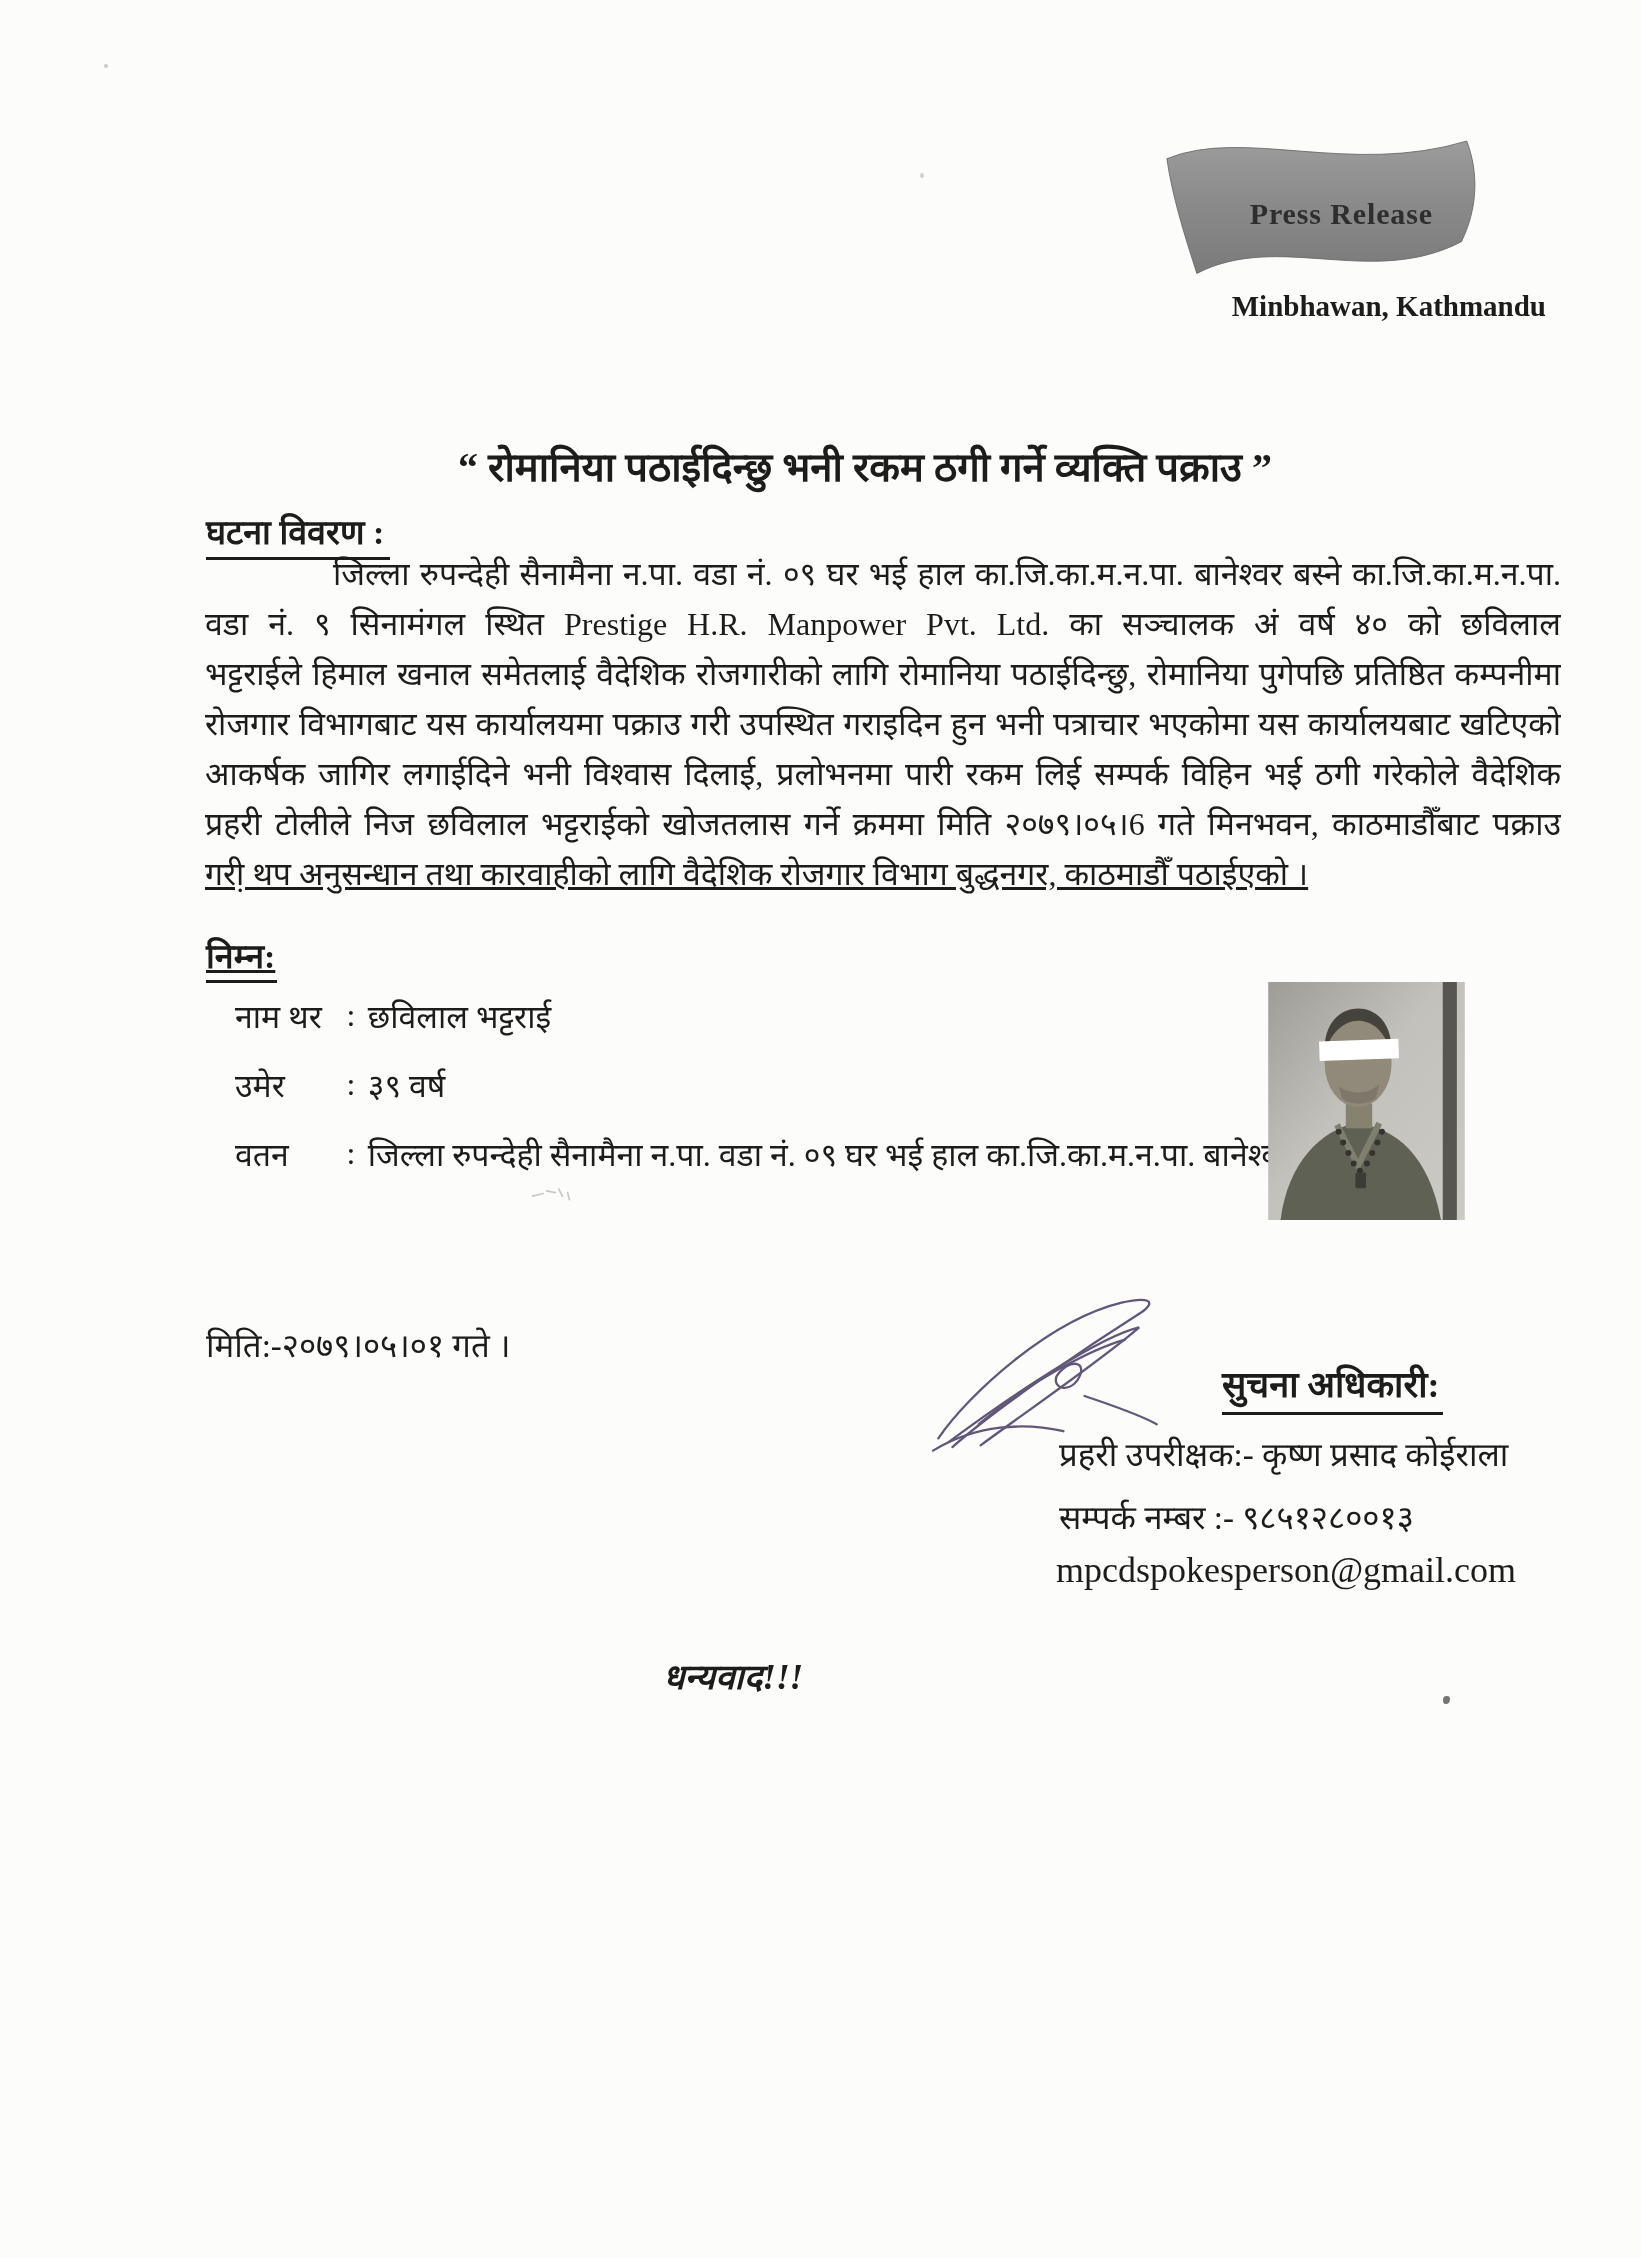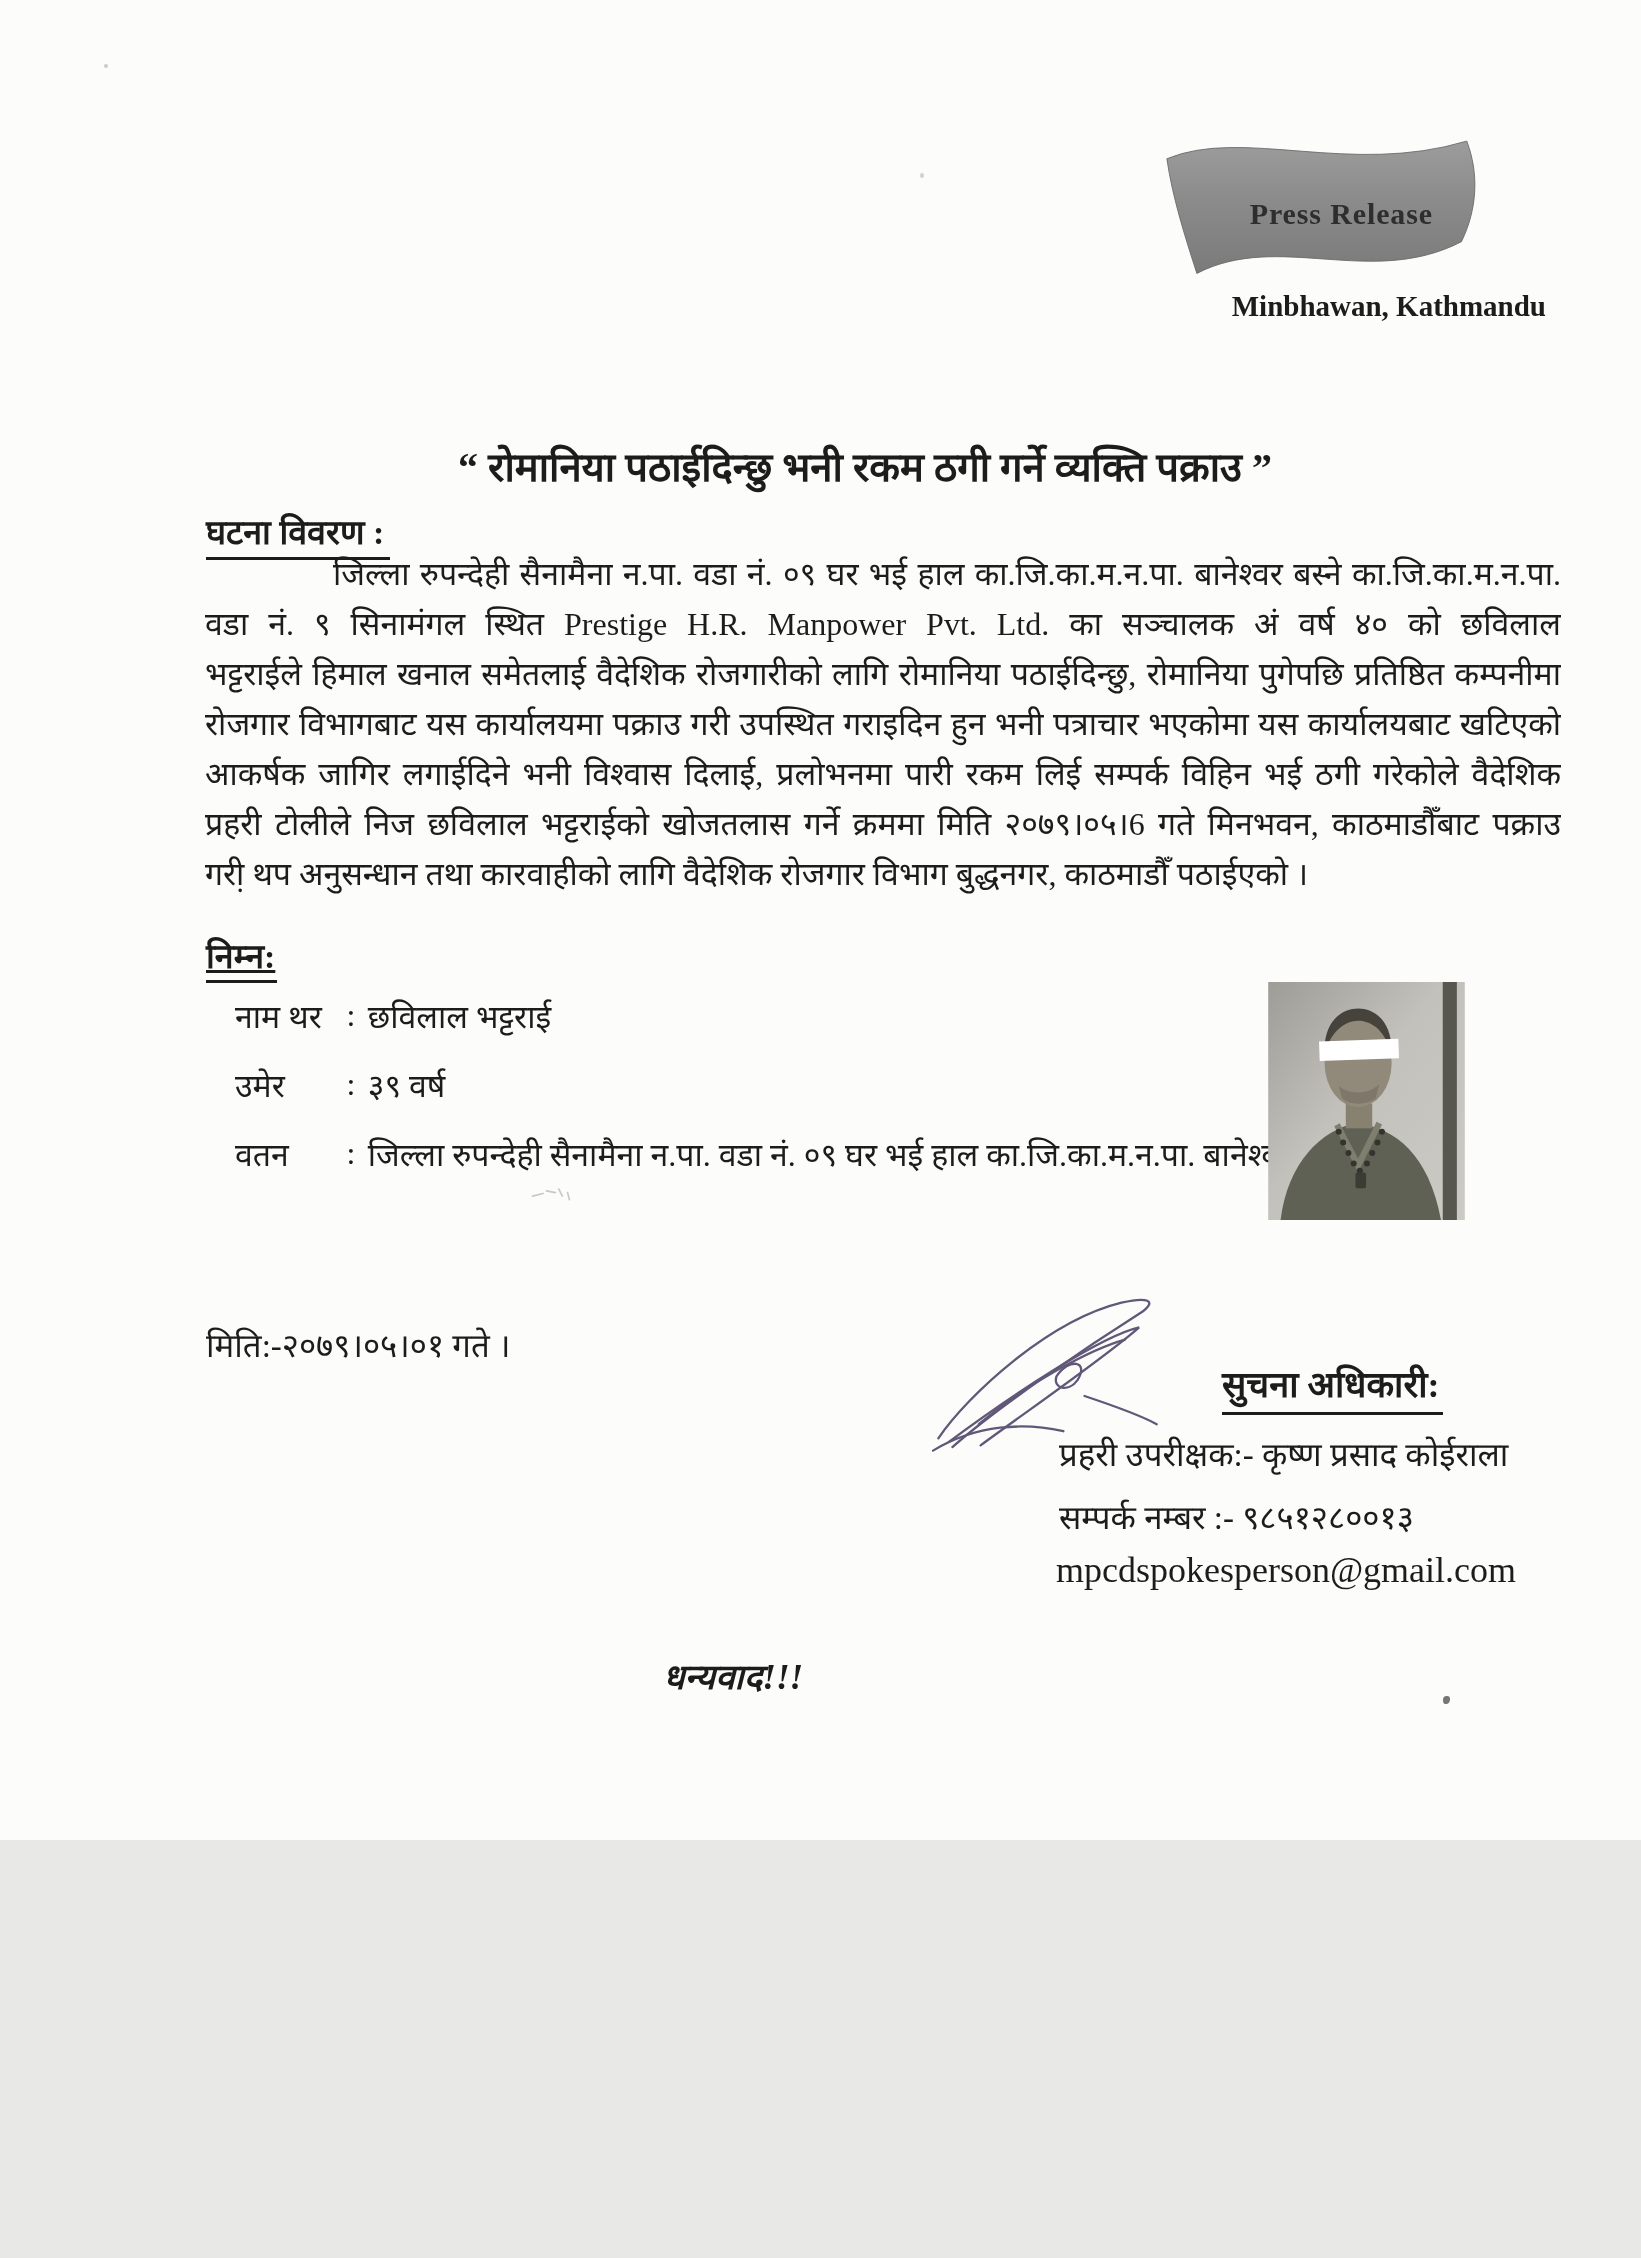--- a/index.html
+++ b/index.html
@@ -1,18 +1,18 @@
 <!DOCTYPE html>
 <html style="font-size:14px"><head>
 <meta charset="utf-8">
 <style>
   html,body{margin:0;padding:0;background:#e8e8e6;}
   .page{
     position:relative;
-    width:1642px;height:1840px;
+    width:1642px;height:2258px;
     margin:0 auto;
     background:#fcfcfa;
     overflow:hidden;
     font-family:"Liberation Serif", serif;
     color:#1c1c1a;
   }
   
   .ribbon{position:absolute;left:1151px;top:125px;width:344px;height:168px;}
   .ribbon text{
     font-family:"Liberation Serif", serif;
@@ -42,21 +42,21 @@
   .body-par{
     position:absolute;left:205px;top:549px;width:1356px;
     font-size:32px;
   }
   .body-par .ln{
     height:50px;line-height:50px;white-space:nowrap;
     text-align:justify;
   }
   .body-par .ln.just{text-align-last:justify;white-space:normal;overflow:hidden;}
   .body-par .ln.first{text-indent:128px;}
-  .body-par .ln.last{text-align-last:left;}
+  .body-par .ln.last{text-align-last:left;text-decoration:underline;}
   
   .list-head{
     position:absolute;left:206px;top:932px;
     font-size:34px;font-weight:bold;
     border-bottom:3.5px solid #1c1c1a;padding:0 1.8px 1.8px 0;text-decoration:underline;
   }
   .details{position:absolute;left:235px;top:981px;width:1182px;font-size:32px;}
   .detail-row{display:flex;height:69px;align-items:center;}
   .detail-row .dl{width:108px;flex:0 0 auto;}
   .detail-row .dc{flex:0 0 auto;margin:0 12.4px 0 3.5px;}

